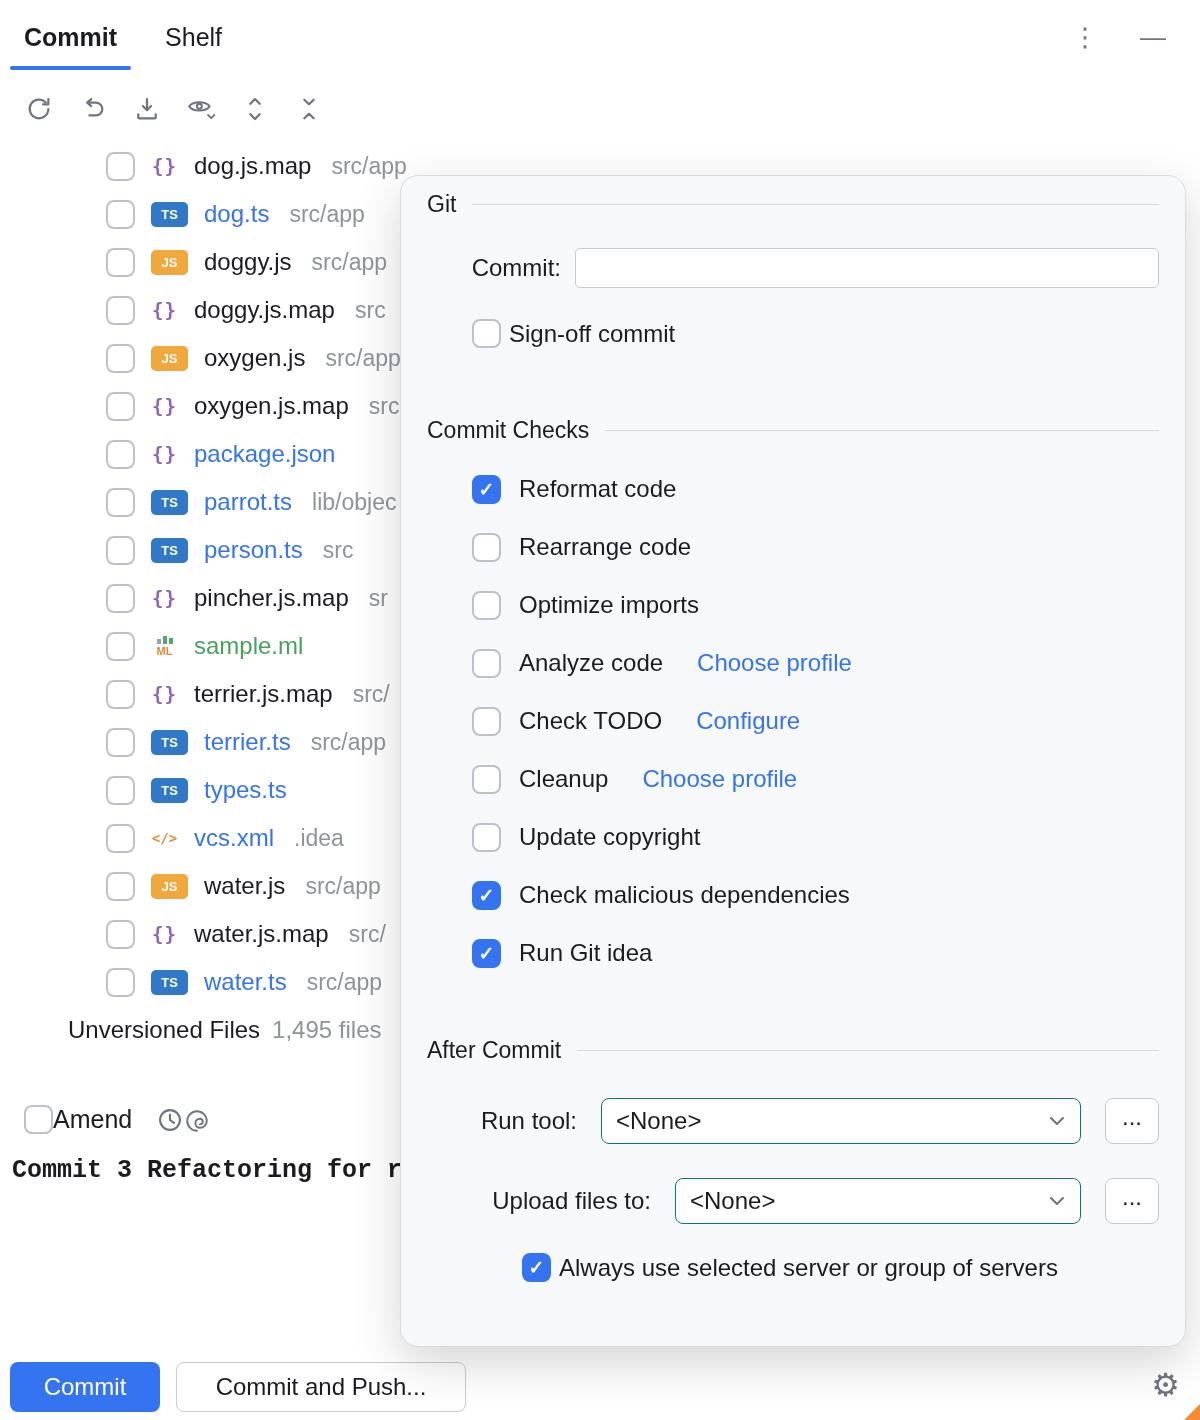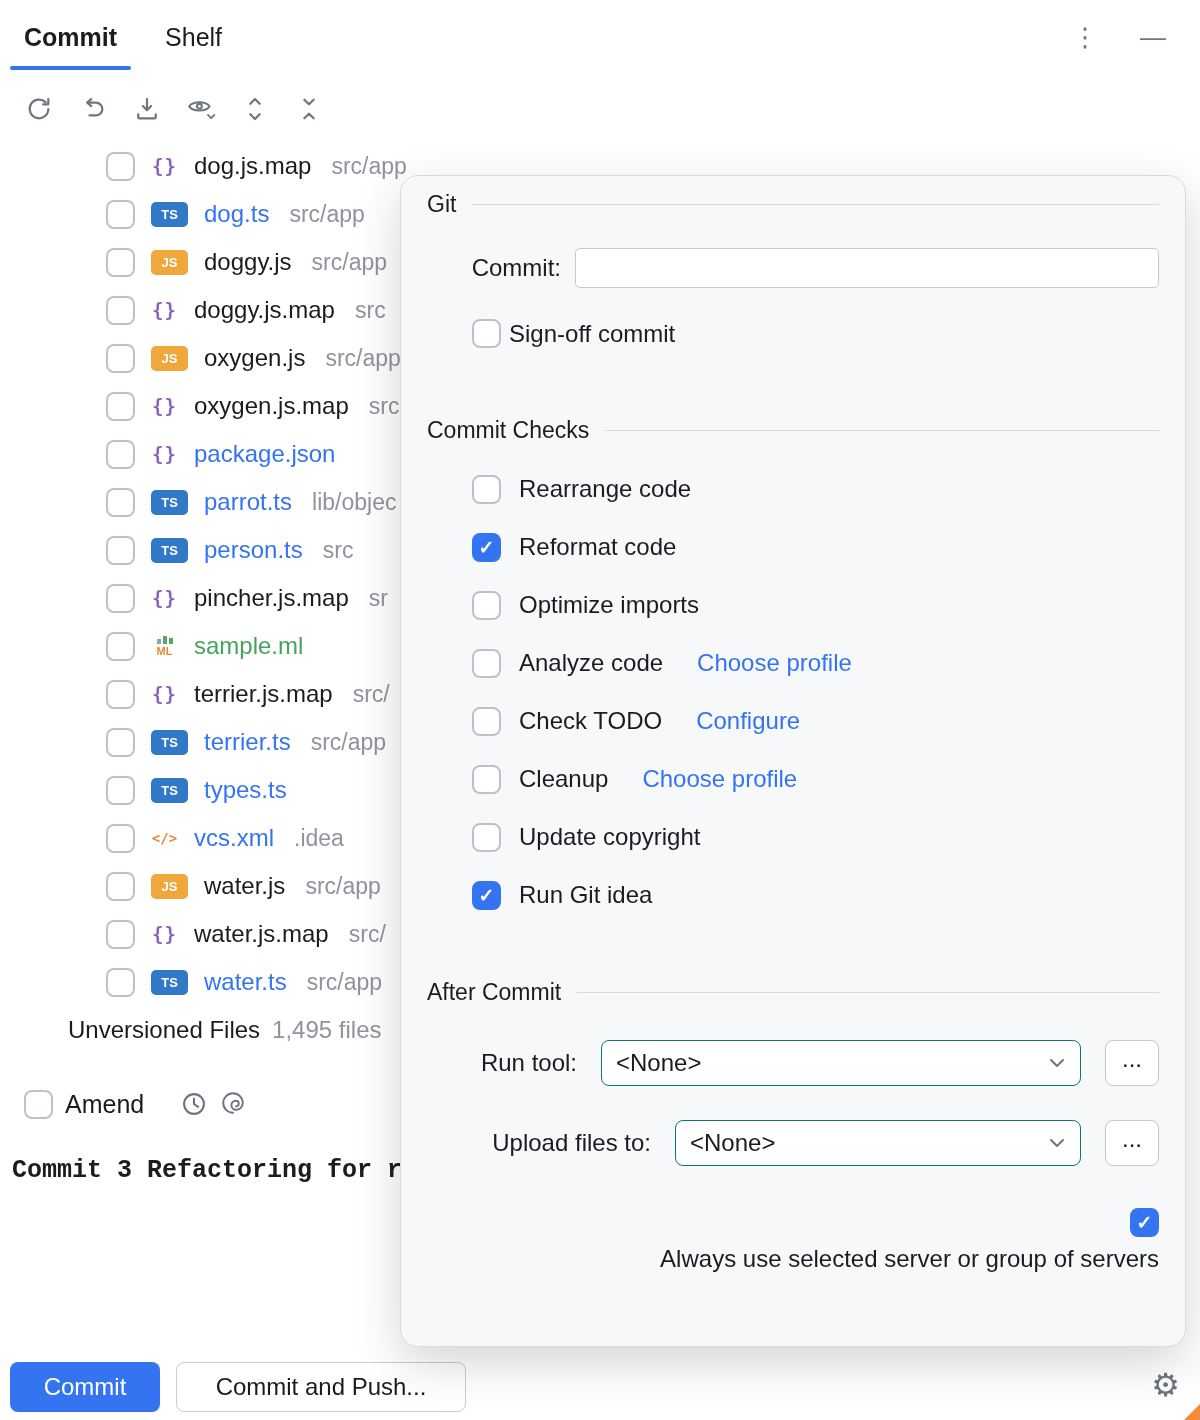--- a/index.html
+++ b/index.html
@@ -46,21 +46,21 @@
     background-repeat:no-repeat; }
   .file-name { font-size:24px; color:#1b1c20; }
   .file-name.st-modified { color:#3574F0; }
   .file-name.st-new { color:#47A35C; }
   .file-path { font-size:23px; color:#8F949C; margin-left:4px; }
 
   .unversioned { position:absolute; top:1010px; left:68px; height:40px; display:flex; align-items:center; gap:12px; font-size:24px; cursor:pointer; }
   .unversioned .cnt { color:#8F949C; }
 
   
-  .amend-row { position:absolute; top:1090px; left:24px; height:44px; display:flex; align-items:flex-start; gap:12px; font-size:25px; }
+  .amend-row { position:absolute; top:1090px; left:24px; height:44px; display:flex; align-items:flex-end; gap:0; font-size:25px; }
   .amend-row .amend-label { margin-right:24px; }
   .msg-tool { background:none; border:none; padding:0; display:flex; align-items:center; }
   .msg-tool svg { stroke:#6E7480; fill:none; stroke-width:1.8; stroke-linecap:round; }
 
   .commit-message { position:absolute; top:1156px; left:12px; width:1180px; overflow:hidden;
     font-family:"Liberation Mono","DejaVu Sans Mono", monospace; font-size:25px; font-weight:600; white-space:nowrap; color:#1b1c20; }
 
   
   .btn { height:50px; border-radius:8px; font-size:24px; display:flex; align-items:center; justify-content:center; }
   .btn-commit { position:absolute; left:10px; top:1362px; width:150px; background:#3574F0; border:none; color:#fff; }
@@ -88,21 +88,21 @@
   .after-head { margin-top:54px; }
   .tool-row { display:flex; align-items:center; gap:24px; margin-top:34px; }
   .tool-label { text-align:right; flex:none; }
   .tool-label.rt { width:150px; }
   .tool-label.up { width:224px; }
   .select { flex:1; height:46px; background:#fff; border:1px solid #0f766e; border-radius:8px;
     display:flex; align-items:center; justify-content:space-between; padding:0 14px; cursor:pointer; }
   .select .chev svg { stroke:#6E7480; fill:none; stroke-width:2; stroke-linecap:round; stroke-linejoin:round; display:block; }
   .more-btn { width:54px; height:46px; background:#fff; border:1px solid #C6C9D0; border-radius:8px; font-size:24px; color:#1b1c20;
     display:flex; align-items:flex-start; justify-content:center; padding-top:4px; }
-  .always-row { margin-top:42px; margin-left:95px; height:32px;flex-direction:column; }
+  .always-row { margin-top:26px; margin-left:95px; height:32px; }
 </style>
 </head>
 <body>
 
 <div class="header">
   <div class="tabs">
     <div class="tab active">
       <span>Commit</span>
     </div>
     <div class="tab">
@@ -312,31 +312,31 @@
     <span>Sign-off commit</span>
   </div>
 
   <div class="section-head checks-head">
     <span class="sec-title">Commit Checks</span>
     <span class="rule"></span>
   </div>
 
   <div class="checks-list">
       <div class="check-row">
-    <span class="cb" data-checked="false"></span>
-    <span class="check-label">Rearrange code</span>
-
-  </div>
-      <div class="check-row">
     <span class="cb" data-checked="true"></span>
     <span class="check-label">Reformat code</span>
 
   </div>
       <div class="check-row">
     <span class="cb" data-checked="false"></span>
+    <span class="check-label">Rearrange code</span>
+
+  </div>
+      <div class="check-row">
+    <span class="cb" data-checked="false"></span>
     <span class="check-label">Optimize imports</span>
 
   </div>
       <div class="check-row">
     <span class="cb" data-checked="false"></span>
     <span class="check-label">Analyze code</span>
     <span class="check-link">Choose profile</span>
   </div>
       <div class="check-row">
     <span class="cb" data-checked="false"></span>
@@ -344,20 +344,25 @@
     <span class="check-link">Configure</span>
   </div>
       <div class="check-row">
     <span class="cb" data-checked="false"></span>
     <span class="check-label">Cleanup</span>
     <span class="check-link">Choose profile</span>
   </div>
       <div class="check-row">
     <span class="cb" data-checked="false"></span>
     <span class="check-label">Update copyright</span>
+
+  </div>
+      <div class="check-row">
+    <span class="cb" data-checked="true"></span>
+    <span class="check-label">Check malicious dependencies</span>
 
   </div>
       <div class="check-row">
     <span class="cb" data-checked="true"></span>
     <span class="check-label">Run Git idea</span>
 
   </div>
     </div>
 
   <div class="section-head after-head">

